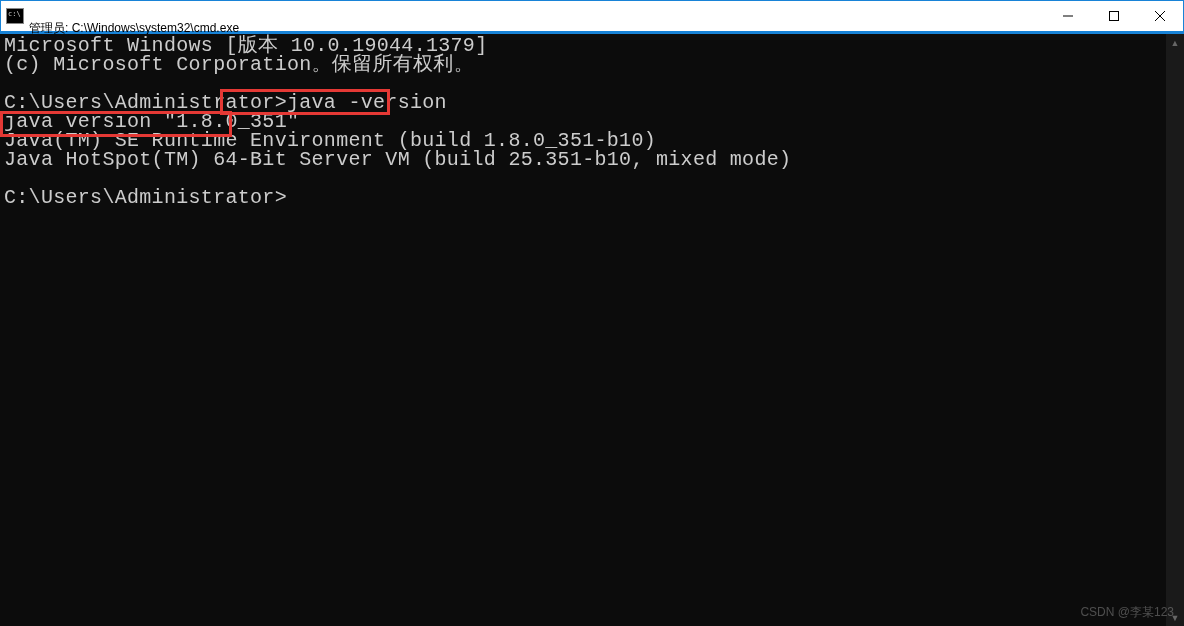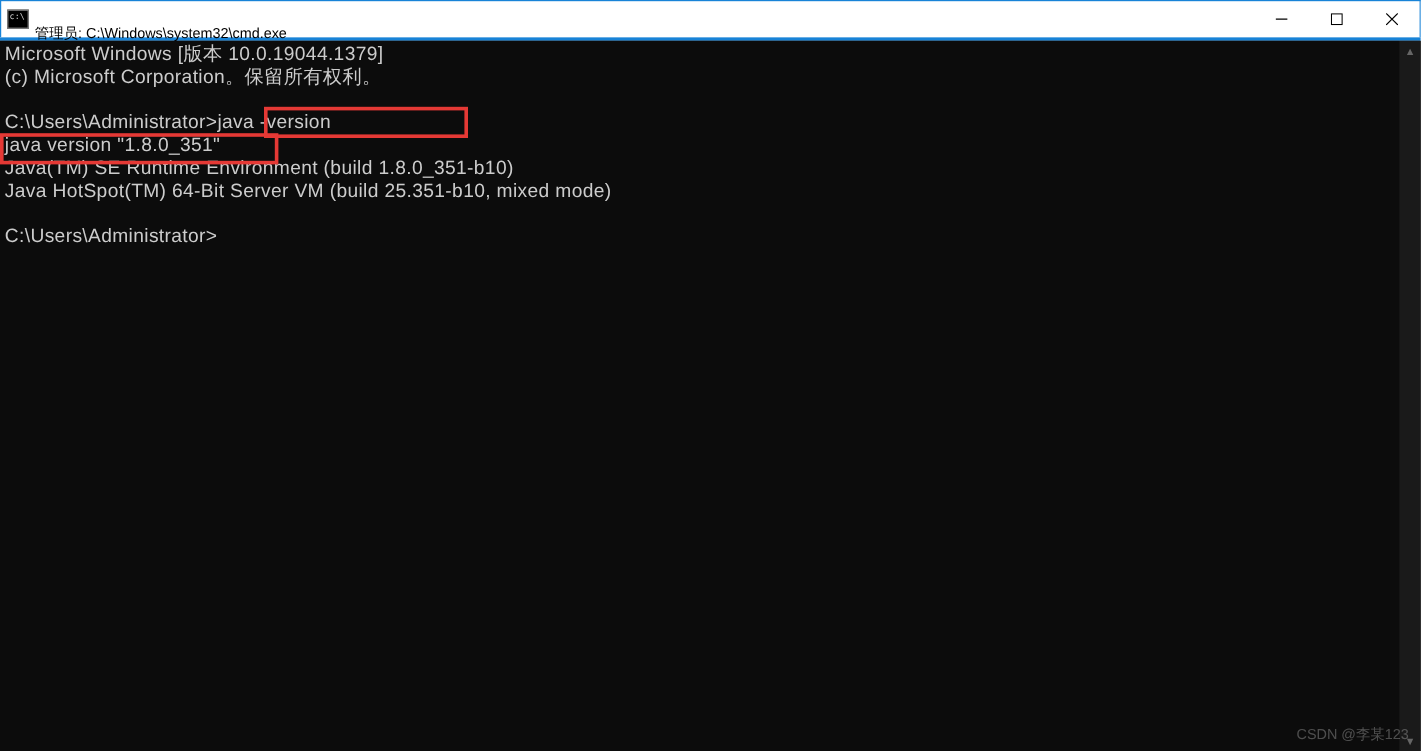--- a/index.html
+++ b/index.html
@@ -84,22 +84,22 @@
     background: #000;
   }
   .terminal {
     position: absolute;
     left: 0;
     top: 0;
     right: 18px;
     bottom: 0;
     background: #0c0c0c;
     color: #cccccc;
-    font-family: Liberation Sans, sans-serif;
-    font-size: 16px;
+    font-family: Liberation Mono, monospace;
+    font-size: 20px;
     line-height: 19px;
     padding: 2px 4px;
     white-space: pre;
     letter-spacing: 0.3px;
   }
   .highlight-box {
     position: absolute;
     border: 3px solid #e53935;
     box-sizing: border-box;
   }

